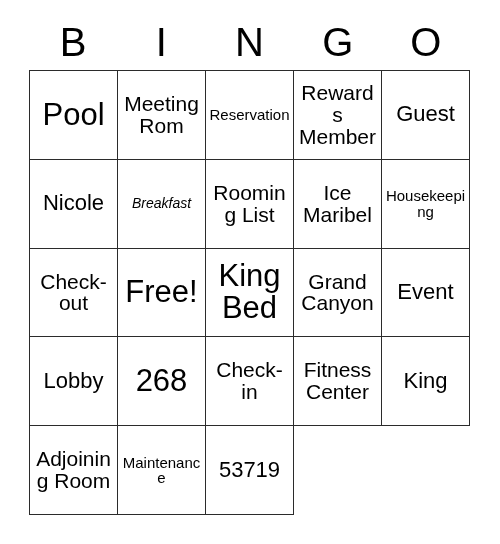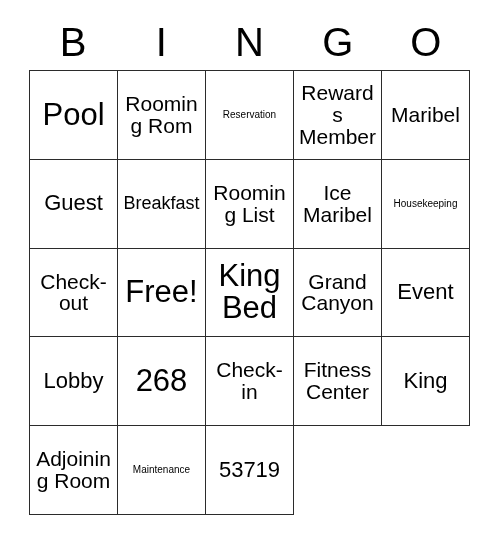--- a/index.html
+++ b/index.html
@@ -79,56 +79,56 @@
     color: #000000;
     word-break: break-word;
     hyphens: none;
     font-weight: 400;
   }
 
   
   .fs-xl   { font-size: 31px; }
   .fs-lg   { font-size: 22px; }
   .fs-md   { font-size: 21px; }
-  .fs-sm   { font-size: 18px; }
-  .fs-xs   { font-size: 10px; }
+  .fs-sm   { font-size: 14px; font-style: italic; }
+  .fs-xs   { font-size: 15px; }
 </style>
 </head>
 <body>
 
 <div id="bingo-card">
 
   <div id="header-row">
     <div class="header-letter">B</div>
     <div class="header-letter">I</div>
     <div class="header-letter">N</div>
     <div class="header-letter">G</div>
     <div class="header-letter">O</div>
   </div>
 
   <div id="grid">
 
     <div class="cell">
       <span class="cell-text fs-xl">Pool</span>
     </div>
     <div class="cell">
-      <span class="cell-text fs-md">Rooming Rom</span>
+      <span class="cell-text fs-md">Meeting Rom</span>
     </div>
     <div class="cell">
       <span class="cell-text fs-xs">Reservation</span>
     </div>
     <div class="cell">
       <span class="cell-text fs-md">Rewards Member</span>
     </div>
-    <div class="cell">
-      <span class="cell-text fs-md">Maribel</span>
-    </div>
 
     <div class="cell">
       <span class="cell-text fs-lg">Guest</span>
+    </div>
+    <div class="cell">
+      <span class="cell-text fs-lg">Nicole</span>
     </div>
     <div class="cell">
       <span class="cell-text fs-sm">Breakfast</span>
     </div>
     <div class="cell">
       <span class="cell-text fs-md">Rooming List</span>
     </div>
     <div class="cell">
       <span class="cell-text fs-md">Ice Maribel</span>
     </div>

